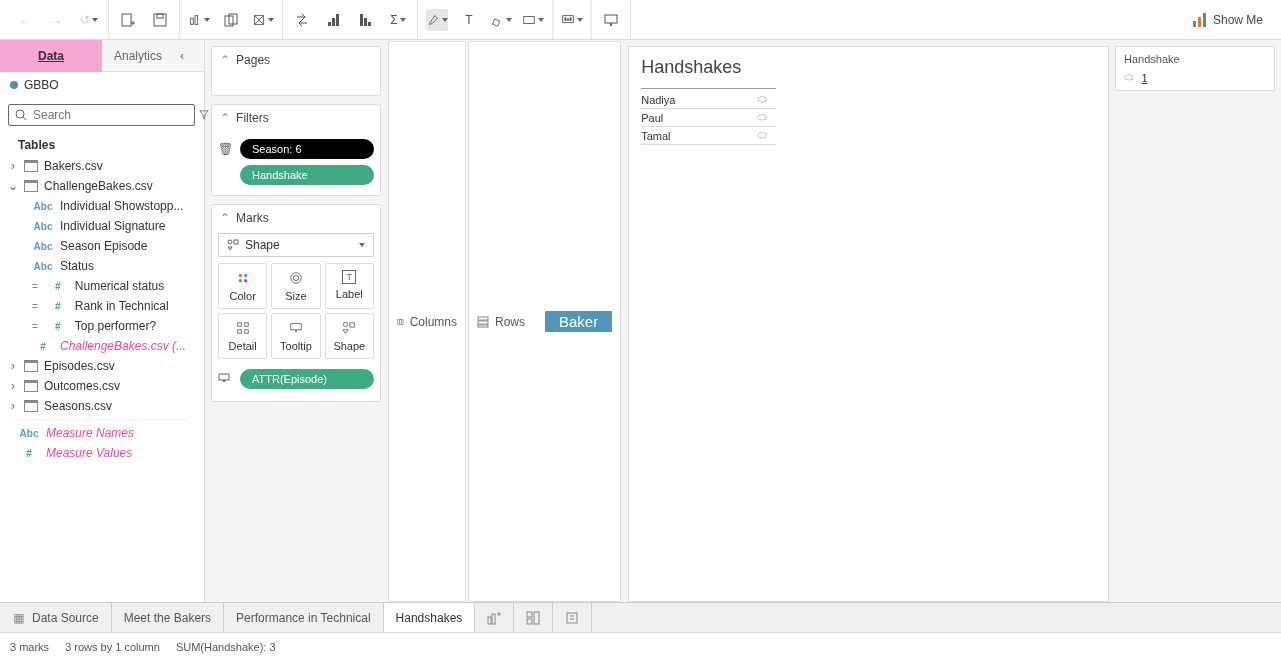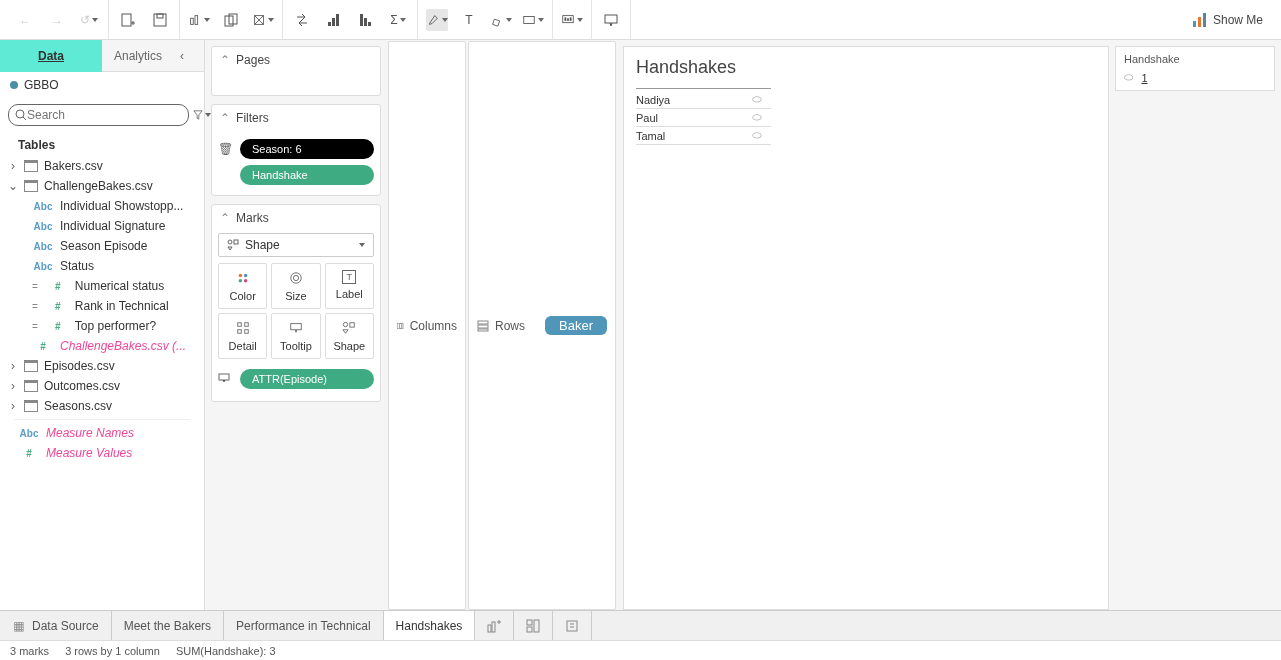--- a/index.html
+++ b/index.html
@@ -13,28 +13,28 @@
 .caret{width:0;height:0;border-left:3px solid transparent;border-right:3px solid transparent;border-top:4px solid #666;margin-left:2px;}
 .toolbar-spacer{flex:1;}
 .showme{display:flex;align-items:center;gap:6px;padding:0 12px;cursor:pointer;color:#444;}
 .showme-icon{width:14px;height:14px;}
 
 .main{flex:1;display:flex;overflow:hidden;}
 
 .left-panel{width:205px;background:#fff;border-right:1px solid #ddd;display:flex;flex-direction:column;}
 .tab-header{display:flex;height:32px;}
 .tab{flex:1;display:flex;align-items:center;justify-content:center;border-bottom:1px solid #ddd;cursor:pointer;color:#666;background:#f5f5f5;}
-.tab.active{background:#5eead4;border-bottom:none;color:#333;font-weight:600;text-decoration:underline;}
+.tab.active{background:#f9a8d4;border-bottom:none;color:#333;font-weight:600;text-decoration:underline;}
 .tab-collapse{width:20px;text-align:center;}
 
 .conn-row{display:flex;align-items:center;gap:6px;padding:6px 10px;font-size:12px;}
 .conn-dot{width:8px;height:8px;border-radius:50%;background:#4a90a4;}
 
 .search-row{display:flex;align-items:center;gap:4px;padding:6px 8px;}
-.search-box{flex:1;display:flex;align-items:center;border:1px solid #666;border-radius:10px;padding:3px 6px;}
+.search-box{flex:1;display:flex;align-items:center;border:1px solid #666;border-radius:2px;padding:3px 6px;gap:6px;}
 .search-box input{border:none;outline:none;flex:1;font-size:12px;}
 .search-icon{width:12px;height:12px;}
 
 .section-title{font-weight:600;padding:6px 10px 4px 18px;font-size:12px;}
 .tree{padding:0 4px;}
 .tree-item{display:flex;align-items:center;gap:6px;padding:3px 4px;cursor:pointer;font-size:12px;}
 .chev{width:10px;display:inline-block;text-align:center;color:#666;}
 .tbl-icon{width:14px;height:12px;border:1px solid #888;background:linear-gradient(#888 0 2px, transparent 2px);}
 .type-icon{width:22px;font-size:10px;color:#5a9bc9;font-weight:bold;text-align:center;}
 .type-icon.hash{color:#4aab82;}
@@ -58,41 +58,41 @@
 
 .marks-dropdown{border:1px solid #ccc;border-radius:2px;padding:4px 8px;margin:2px 6px 6px;display:flex;align-items:center;gap:6px;font-size:12px;cursor:pointer;}
 .marks-dropdown .dd-caret{margin-left:auto;}
 .marks-grid{display:grid;grid-template-columns:repeat(3,1fr);gap:4px;padding:0 6px 6px;}
 .mark-btn{border:1px solid #ddd;border-radius:2px;padding:6px 2px;display:flex;flex-direction:column;align-items:center;gap:4px;font-size:11px;cursor:pointer;}
 .mark-ic{width:16px;height:16px;display:flex;align-items:center;justify-content:center;color:#666;}
 
 .canvas{flex:1;display:flex;flex-direction:row;}
 .colrow-bar{background:#fff;border:1px solid #ddd;margin:1px 1px 0 1px;display:flex;align-items:center;gap:8px;padding:2px 8px;min-height:30px;border-radius:2px;}
 .colrow-label{display:flex;align-items:center;gap:6px;color:#555;font-size:12px;width:60px;}
-.pill-row{display:inline-flex;background:#4f96b8;color:#fff;border-radius:6px;padding:2px 14px;font-size:13px;}
+.pill-row{display:inline-flex;background:#4f96b8;color:#fff;border-radius:1px;padding:2px 14px;font-size:15px;}
 
 .viz-area{flex:1;display:flex;gap:6px;padding:6px 6px 0 6px;overflow:hidden;}
 .viz-main{flex:1;background:#fff;border:1px solid #ddd;padding:10px 12px;}
 .viz-title{font-size:18px;font-weight:400;color:#444;margin-bottom:10px;}
 .viz-table{}
 .viz-header-line{border-bottom:1px solid #999;width:135px;margin-bottom:2px;}
 .viz-row{display:flex;align-items:center;width:135px;border-bottom:1px solid #ddd;padding:2px 0;}
 .viz-name{flex:1;font-size:11px;}
 .viz-mark{width:28px;text-align:center;color:#999;font-size:11px;}
 
 .legend{width:160px;background:#fff;border:1px solid #ddd;padding:6px 8px;font-size:11px;align-self:flex-start;}
 .legend-title{color:#555;margin-bottom:6px;}
 .legend-row{display:flex;align-items:center;gap:8px;}
 
 .bottom-tabs{height:30px;background:#f0f0f0;border-top:1px solid #ccc;display:flex;align-items:stretch;}
 .bt-tab{padding:0 12px;display:flex;align-items:center;gap:6px;border-right:1px solid #ccc;color:#555;cursor:pointer;font-size:12px;}
 .bt-tab.active{background:#fff;color:#333;}
 .bt-icon{width:14px;height:14px;display:flex;align-items:center;justify-content:center;color:#888;}
 
-.status-bar{height:20px;background:#fff;border-top:1px solid #ddd;display:flex;align-items:center;gap:16px;padding:0 10px;font-size:11px;color:#555;}
+.status-bar{height:28px;background:#fff;border-top:1px solid #ddd;display:flex;align-items:center;gap:16px;padding:0 10px;font-size:11px;color:#555;}
 </style>
 </head>
 <body>
 
 <div class="toolbar">
   <div class="tb-group">
     <div class="tb-btn disabled">←</div>
     <div class="tb-btn disabled">→</div>
     <div class="tb-btn disabled">↺<span class="caret"></span></div>
   </div>

